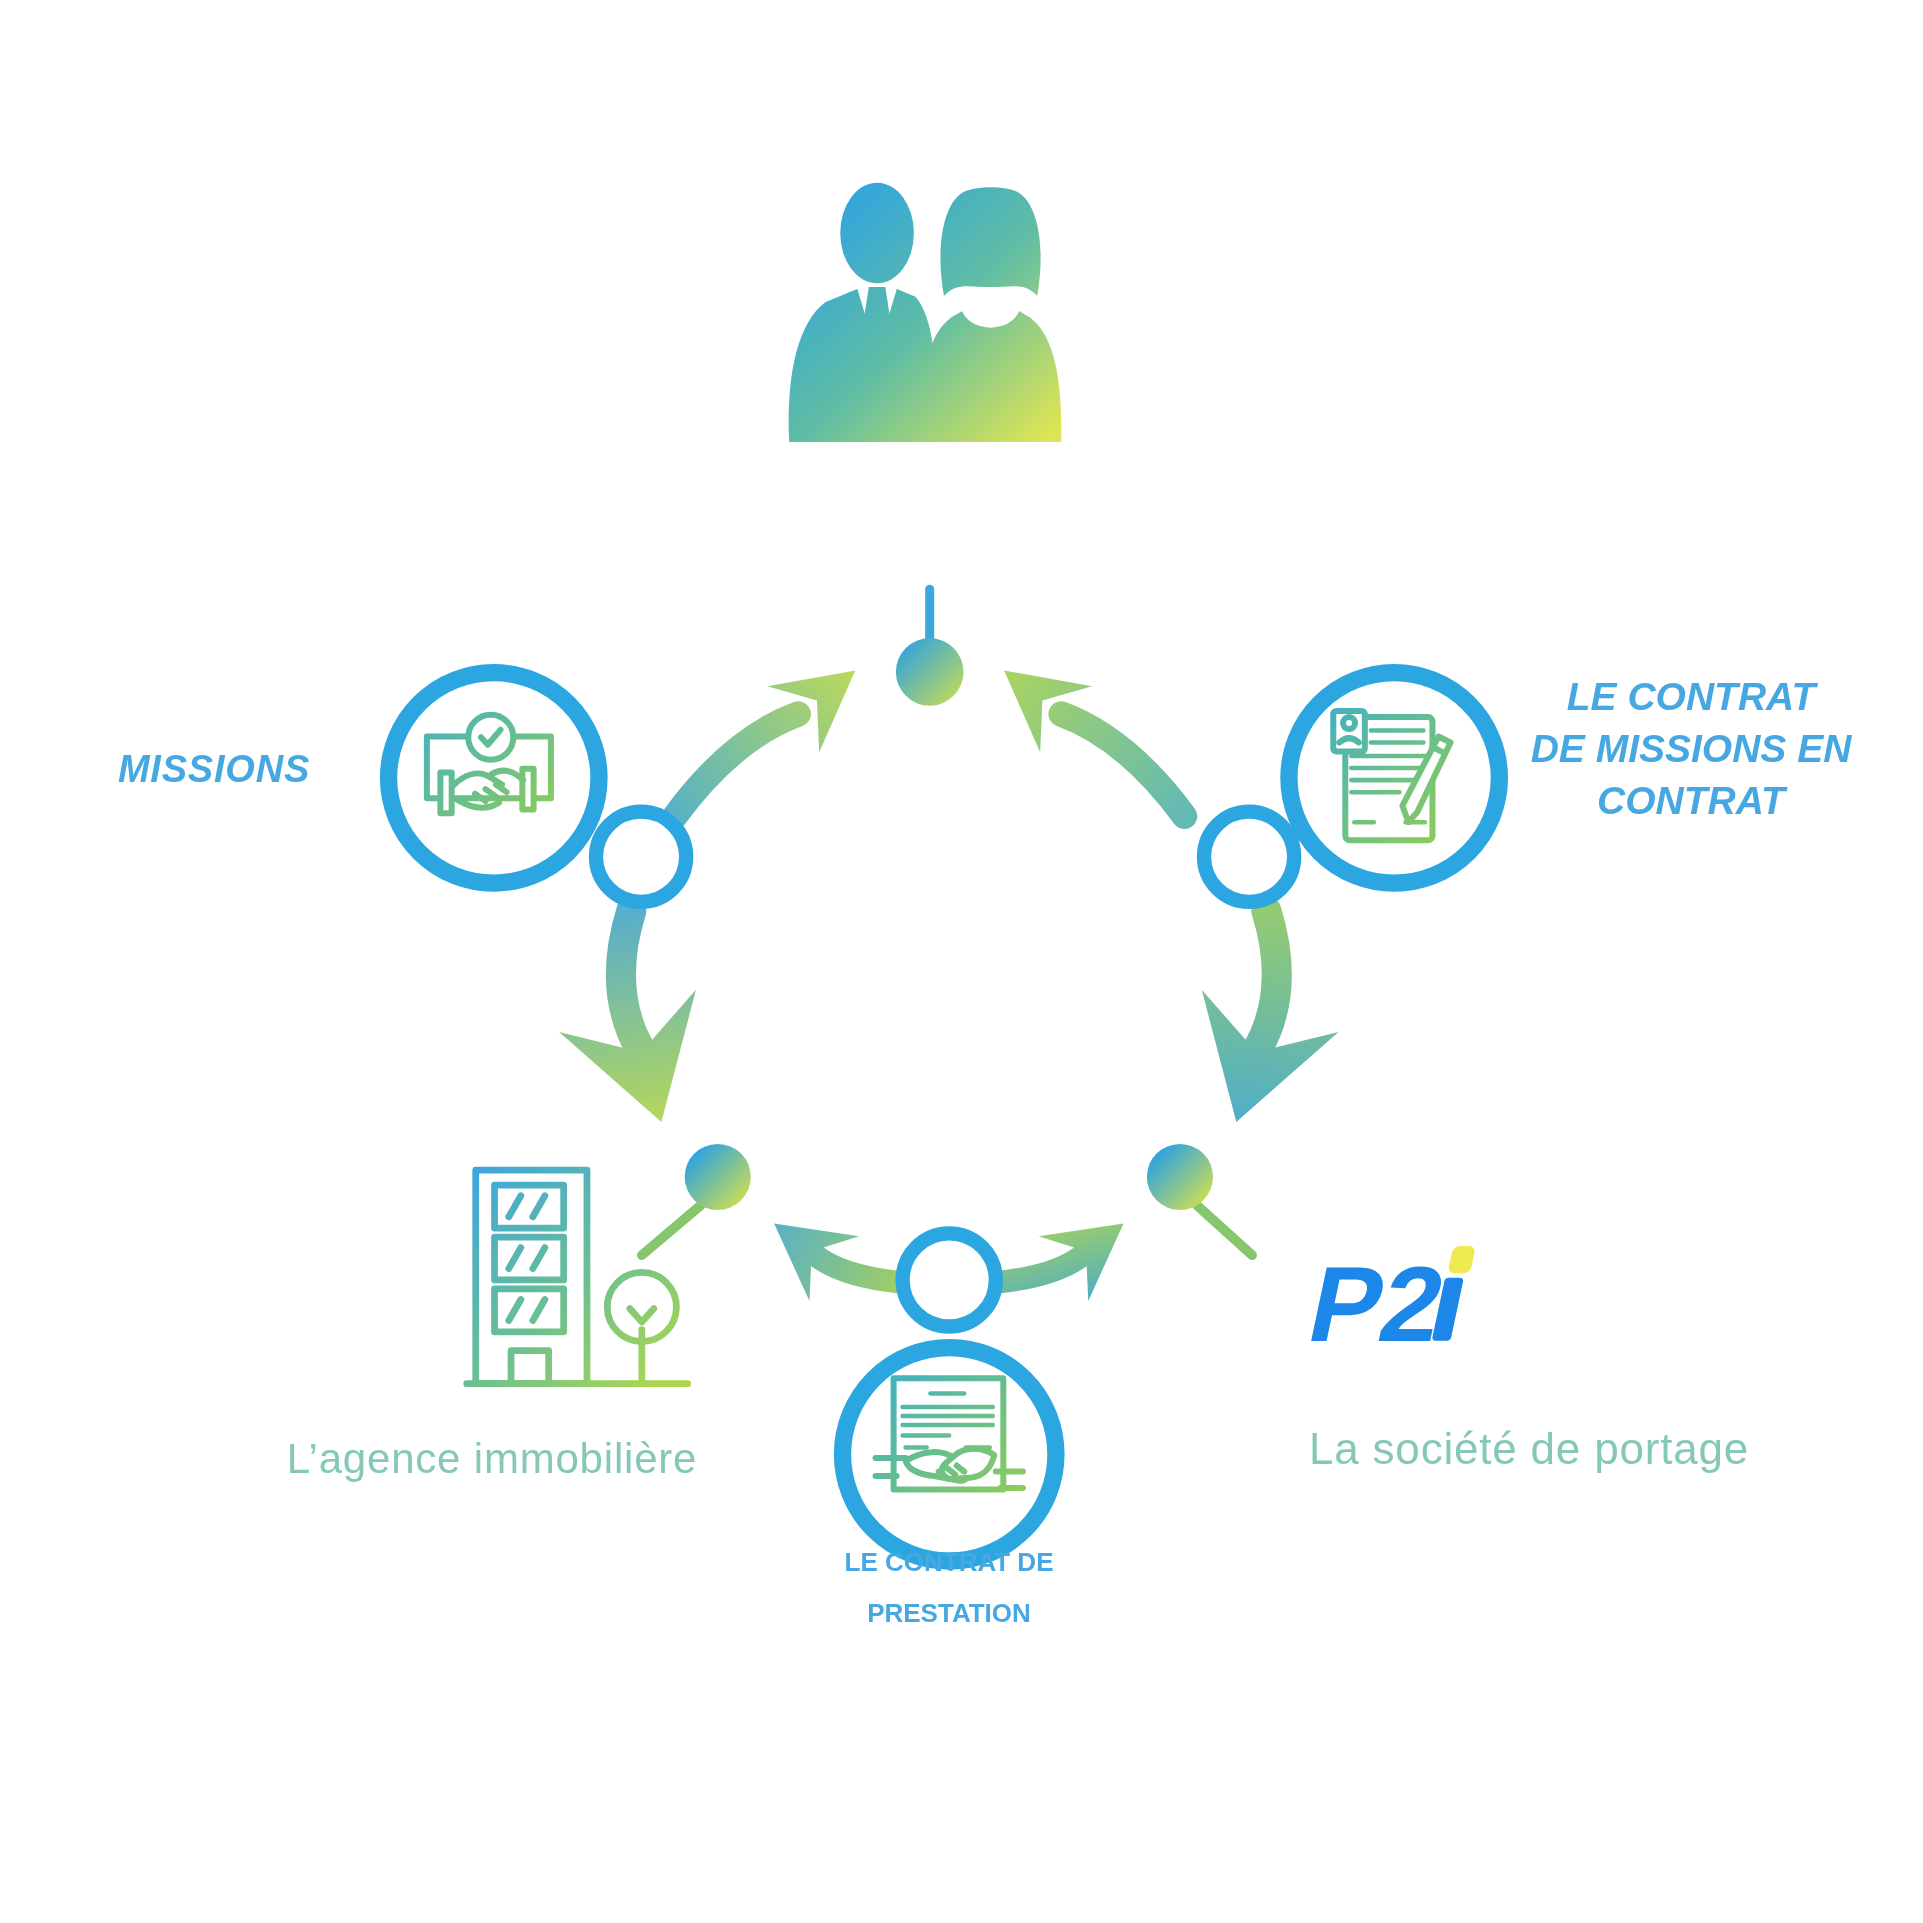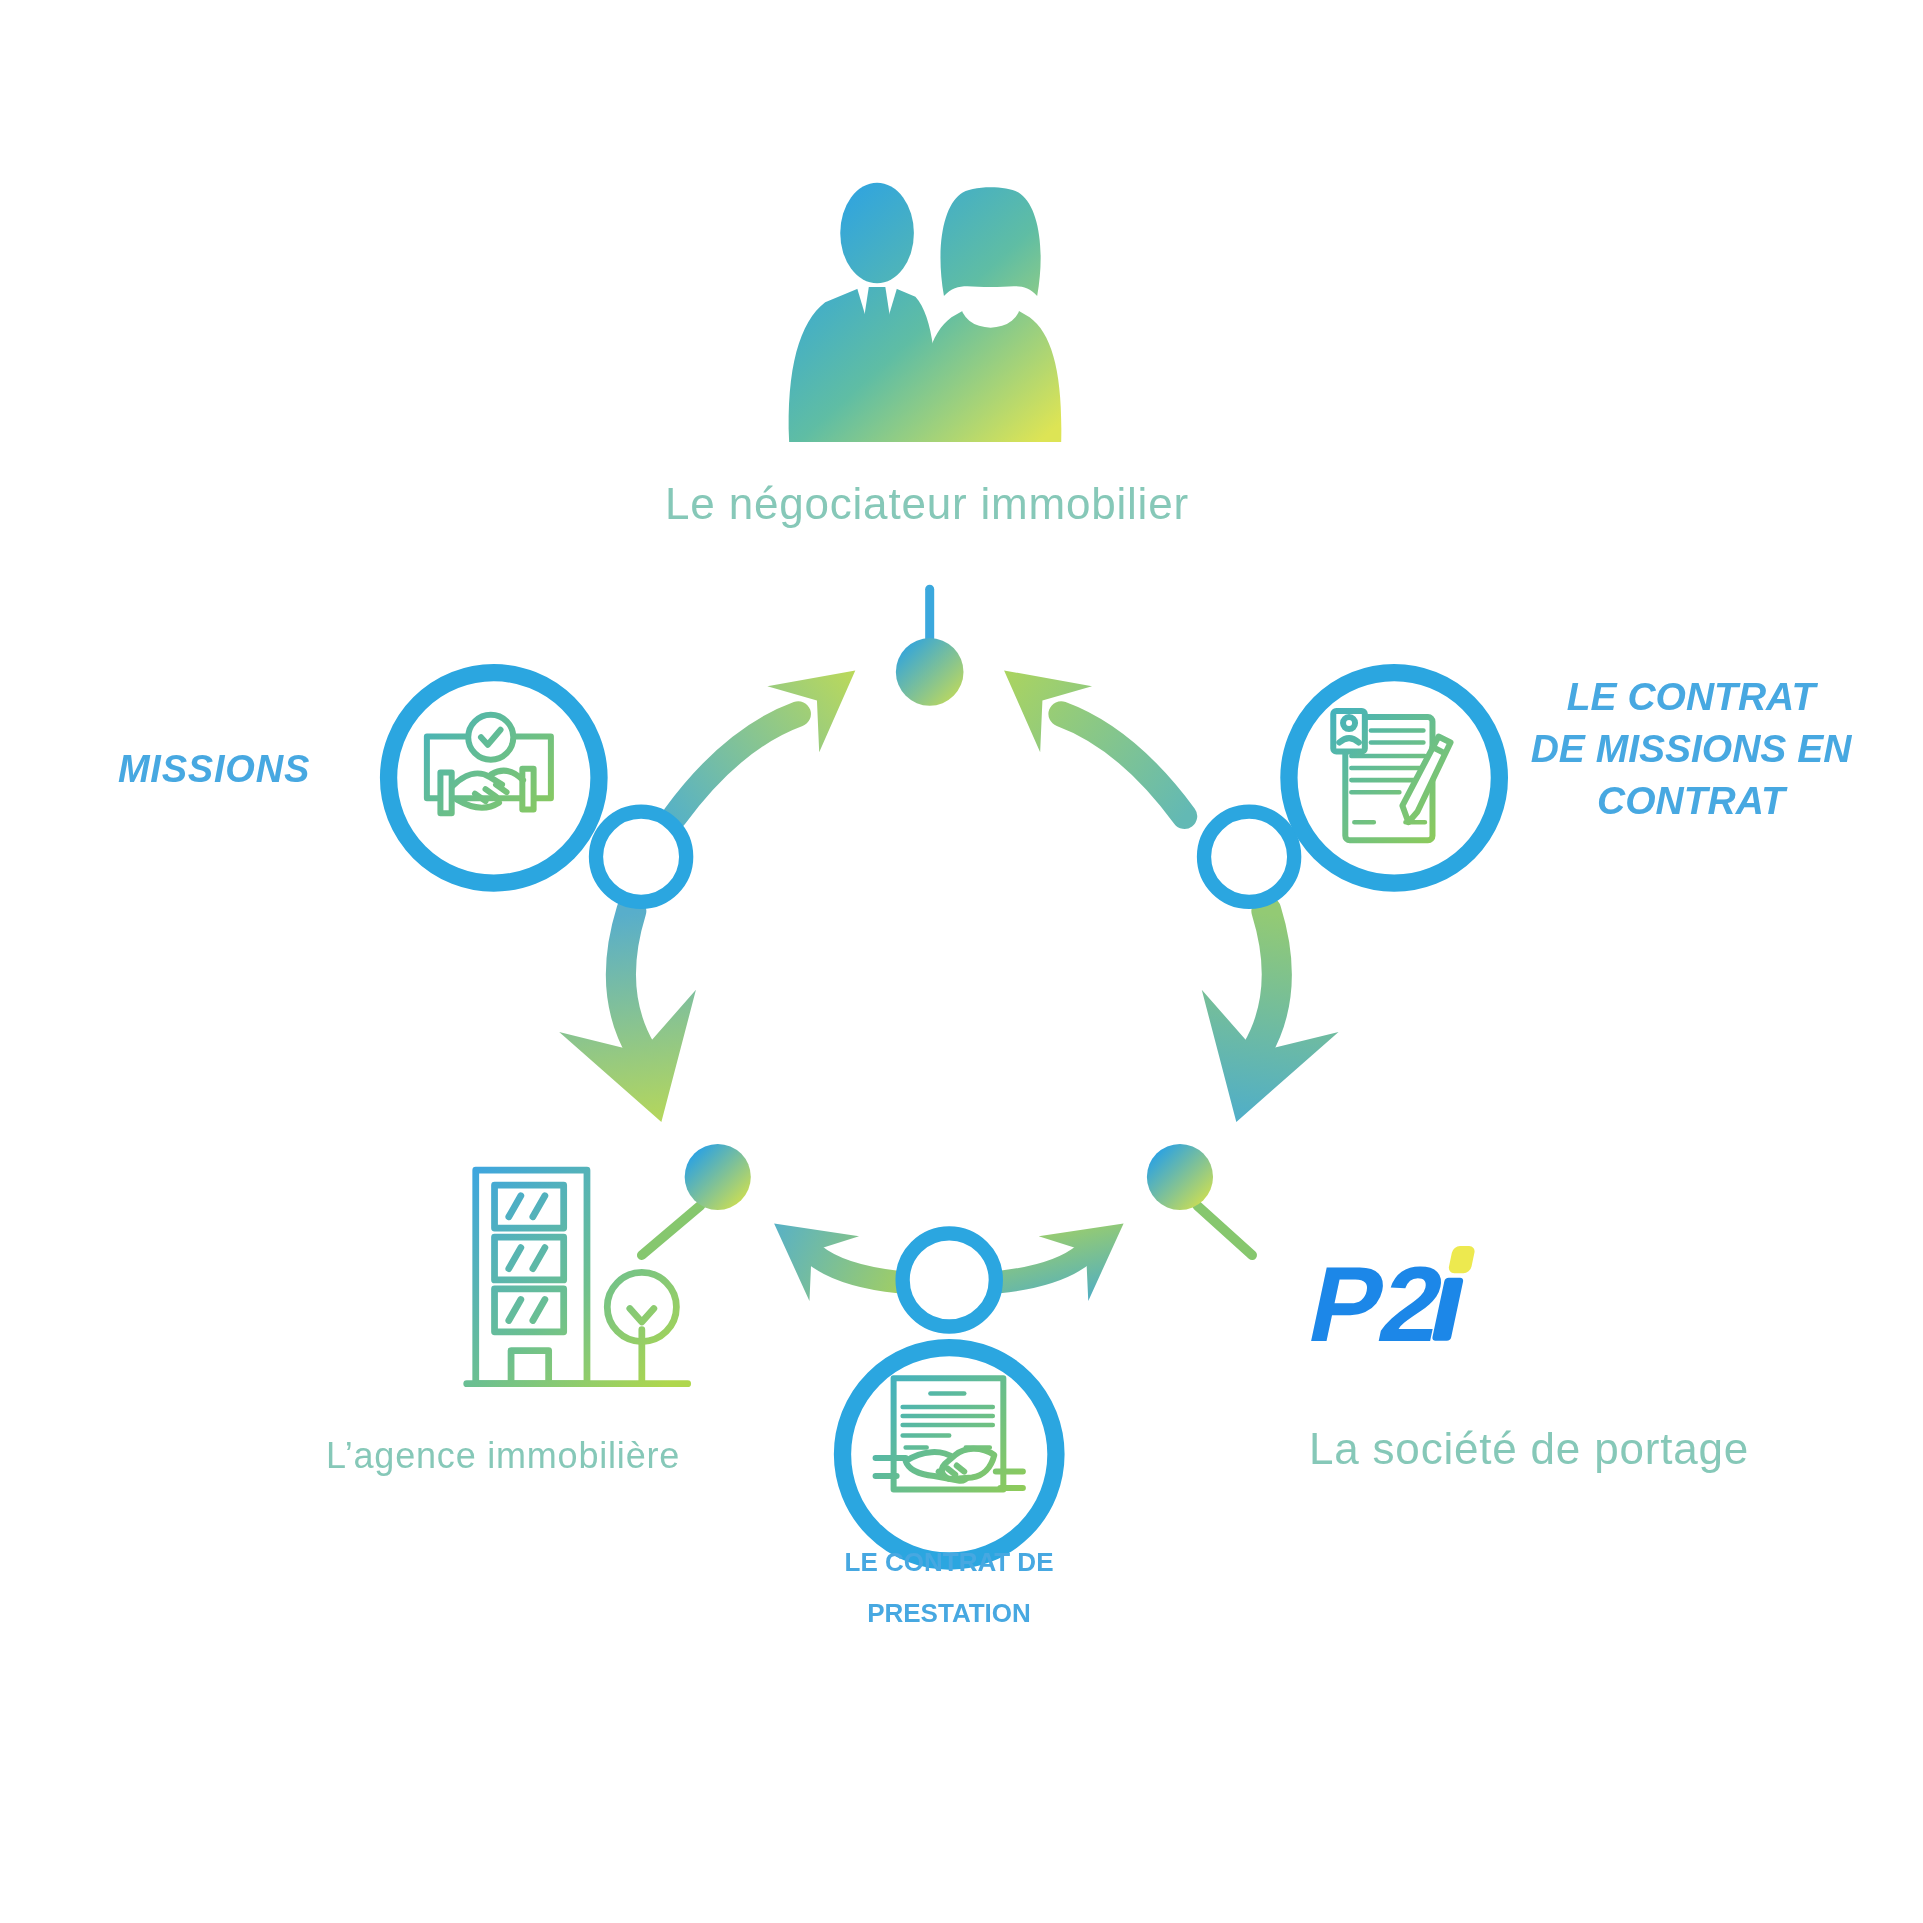--- a/index.html
+++ b/index.html
@@ -6,21 +6,21 @@
   .canvas{position:relative;width:1924px;height:1924px;background:#fff;
           font-family:"Liberation Sans",sans-serif;overflow:hidden;}
   .gfx{position:absolute;left:0;top:0;width:1924px;height:1924px;}
   .label{position:absolute;white-space:nowrap;}
   .center{transform:translateX(-50%);text-align:center;}
   .teal{color:#86C8B8;font-weight:400;letter-spacing:0.8px;}
   .blueb{color:#47A8E1;font-weight:700;}
   #lbl-negociateur{left:927px;top:479px;font-size:44px;}
   #lbl-missions{left:214px;top:748px;font-size:38px;letter-spacing:0.8px;font-style:italic;}
   #lbl-contrat-travail{left:1691px;top:671px;font-size:39px;line-height:52px;font-style:italic;}
-  #lbl-agence{left:503px;top:1435px;font-size:36px;}
+  #lbl-agence{left:492px;top:1435px;font-size:42px;}
   #lbl-prestation{left:949px;top:1537px;font-size:26px;line-height:51px;}
   #lbl-societe{left:1309px;top:1424px;font-size:44px;}
 </style>
 </head>
 <body>
 
 <div class="canvas">
 
 <svg class="gfx" viewBox="0 0 2560 2560">
   <defs>
@@ -180,21 +180,20 @@
     <path d="M-98,36 h28 M98,52 h-30"></path>
   </g>
 
   <g transform="translate(1760,1666) skewX(-12)">
     <text x="0" y="118" font-family="Liberation Sans, sans-serif" font-size="142" font-weight="bold" fill="#1C87E8">P2</text>
     <rect x="170" y="34" width="25" height="84" rx="5" fill="#1C87E8"></rect>
     <rect x="172" y="-8" width="30" height="36" rx="9" fill="#EDE94F"></rect>
   </g>
 </svg>
 
-<div class="label teal center" id="lbl-negociateur">Le négociateur immobilier</div>
 
 <div class="label blueb center" id="lbl-missions">MISSIONS</div>
 
 <div class="label blueb center" id="lbl-contrat-travail">
   <div>LE CONTRAT</div>
   <div>DE MISSIONS EN</div>
   <div>CONTRAT</div>
 </div>
 
 <div class="label teal center" id="lbl-agence">L’agence immobilière</div>

